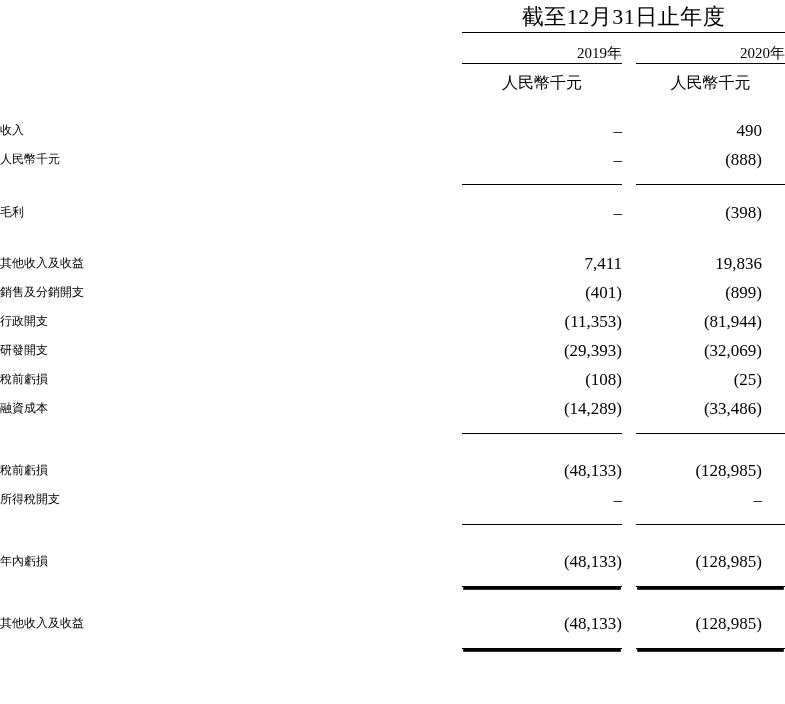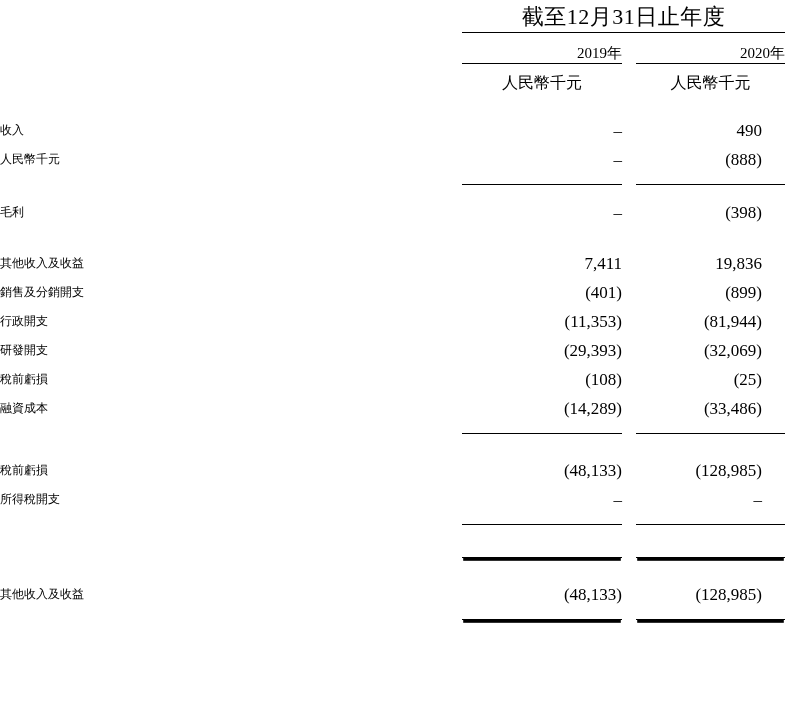--- a/index.html
+++ b/index.html
@@ -236,20 +236,26 @@
         <td class="underline-cell"></td>
         <td class="underline-cell bline"></td>
         <td class="underline-cell"></td>
         <td class="underline-cell bline"></td>
       </tr>
 
       <tr class="spacer-row">
           <td colspan="4"></td>
         </tr>
 
+      <tr>
+        <td class="lbl">年內虧損</td>
+        <td class="num">(48,133)</td>
+        <td></td>
+        <td class="num v2">(128,985)</td>
+      </tr>
 
       <tr>
         <td class="underline-cell"></td>
         <td class="underline-cell dline"></td>
         <td class="underline-cell"></td>
         <td class="underline-cell dline"></td>
       </tr>
 
       <tr class="spacer-row">
           <td colspan="4"></td>

